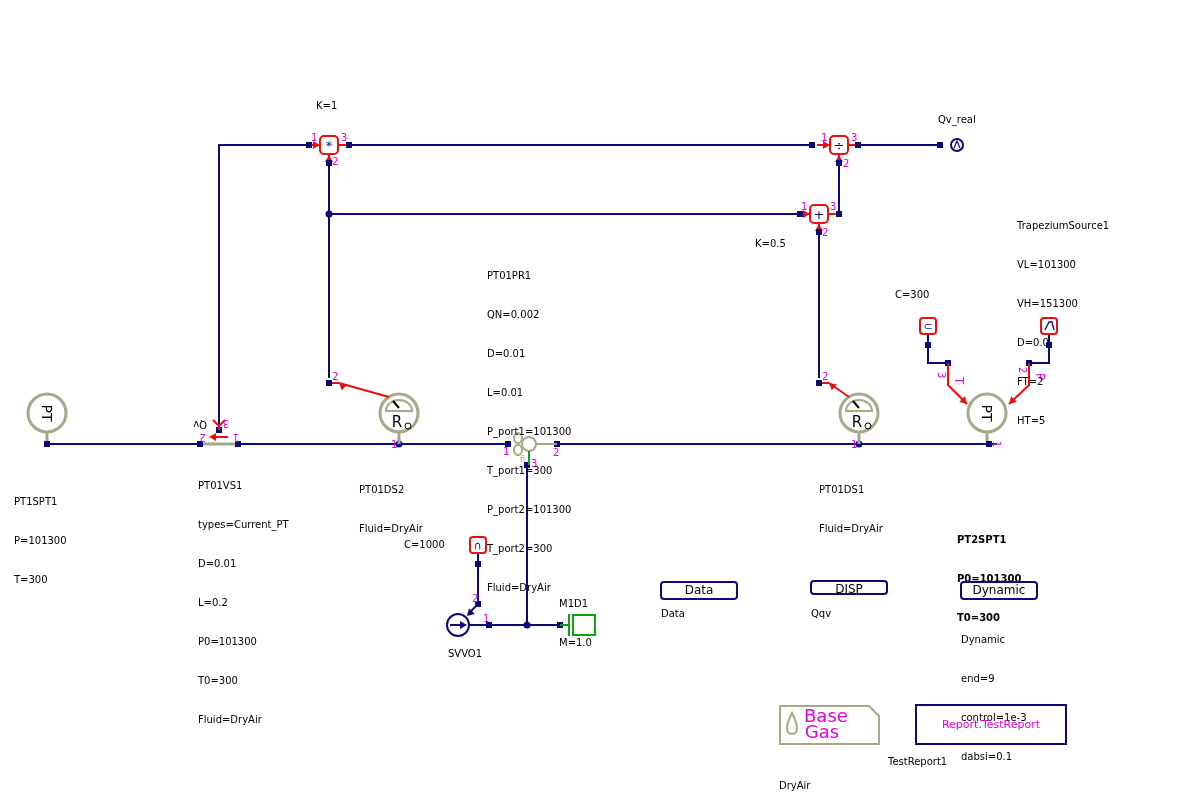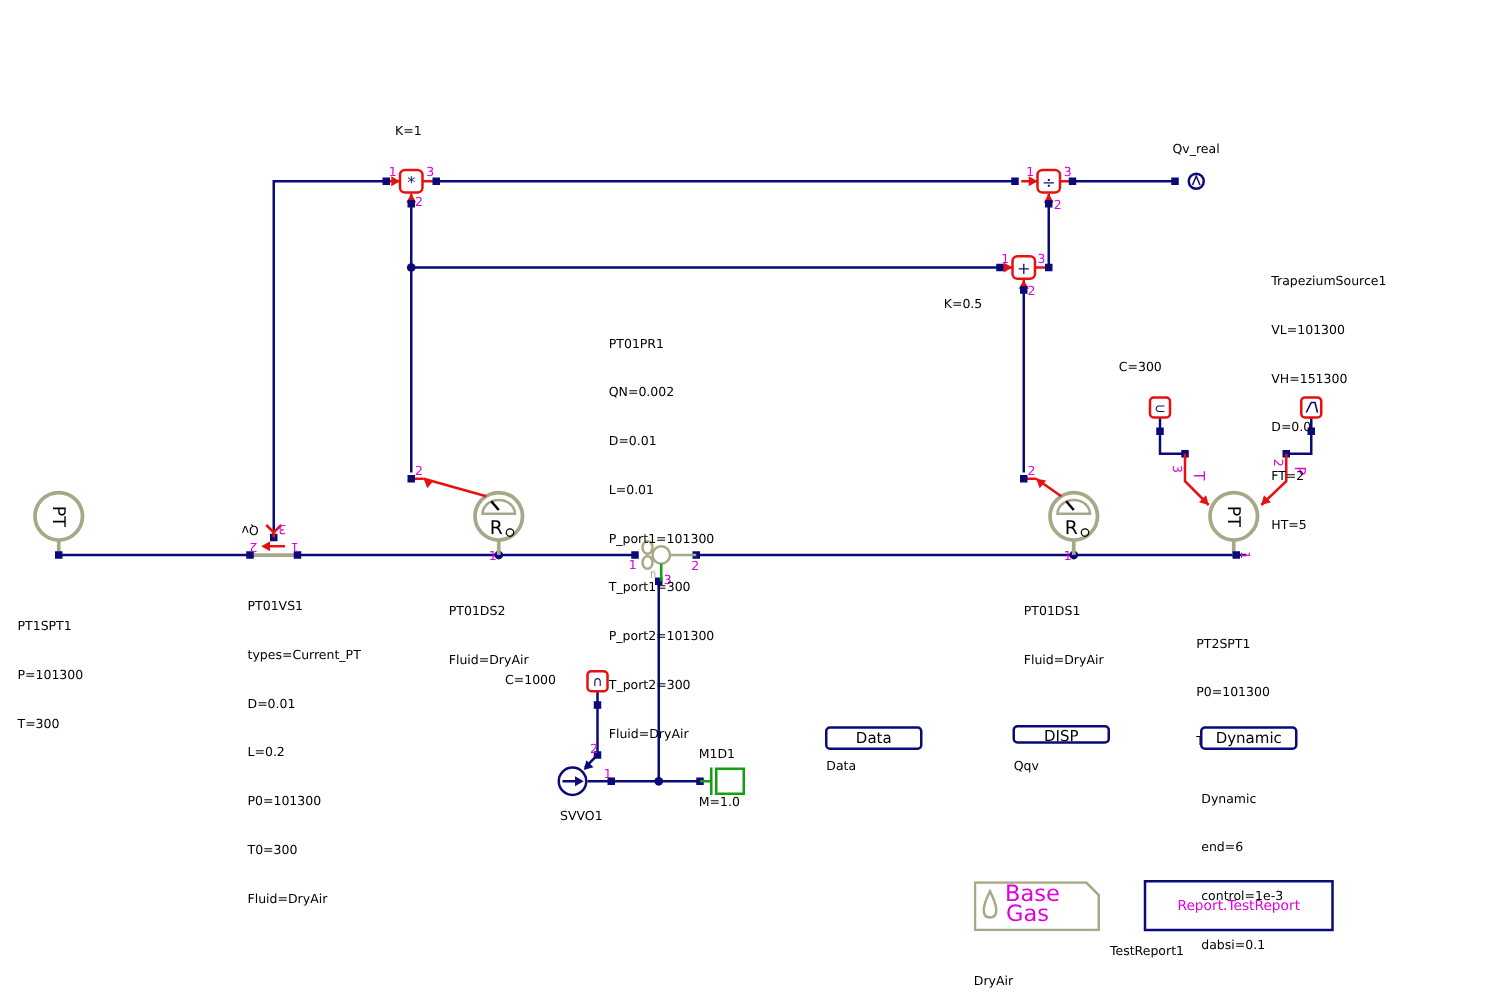--- a/index.html
+++ b/index.html
@@ -223,21 +223,21 @@
 <div class="lbl" style="left:359px; top:457px;">
   <div>PT01DS2</div>
   <div>Fluid=DryAir</div>
 </div>
 
 <div class="lbl" style="left:819px; top:457px;">
   <div>PT01DS1</div>
   <div>Fluid=DryAir</div>
 </div>
 
-<div class="lbl" style="left:957px; top:483px;">
+<div class="lbl" style="left:957px; top:507px;font-weight:bold;">
   <div>PT2SPT1</div>
   <div>P0=101300</div>
   <div>T0=300</div>
 </div>
 
 <div class="lbl" style="left:448px; top:647px;">SVVO1</div>
 
 <div class="lbl" style="left:559px; top:571px;">
   <div>M1D1</div>
   <div>M=1.0</div>
@@ -245,21 +245,21 @@
 
 <div class="btn-box" style="left:660px; top:581px; width:78px; height:19px;">Data</div>
 <div class="lbl" style="left:661px; top:607px;">Data</div>
 
 <div class="btn-box" style="left:810px; top:580px; width:78px; height:15px;">DISP</div>
 <div class="lbl" style="left:811px; top:607px;">Qqv</div>
 
 <div class="btn-box" style="left:960px; top:581px; width:78px; height:19px;">Dynamic</div>
 <div class="lbl" style="left:961px; top:607px;">
   <div>Dynamic</div>
-  <div>end=6</div>
+  <div>end=9</div>
   <div>control=1e-3</div>
   <div>dabsi=0.1</div>
 </div>
 
 <div class="gasbox" style="left:779px; top:705px; width:101px; height:40px;">
   <svg width="101" height="40">
     <polygon points="1,1 90,1 100,11 100,39 1,39" fill="#fff" stroke="#a8a888" stroke-width="2"></polygon>
     <path d="M13,8 C9,16 8,20 8,23 C8,27 10,29 13,29 C16,29 18,27 18,23 C18,20 17,16 13,8 Z" fill="none" stroke="#a8a888" stroke-width="2"></path>
   </svg>
   <div style="position:absolute; left:25px; top:3px; color:#e000e0; font-size:18px; line-height:16px; text-align:center; width:36px;">

